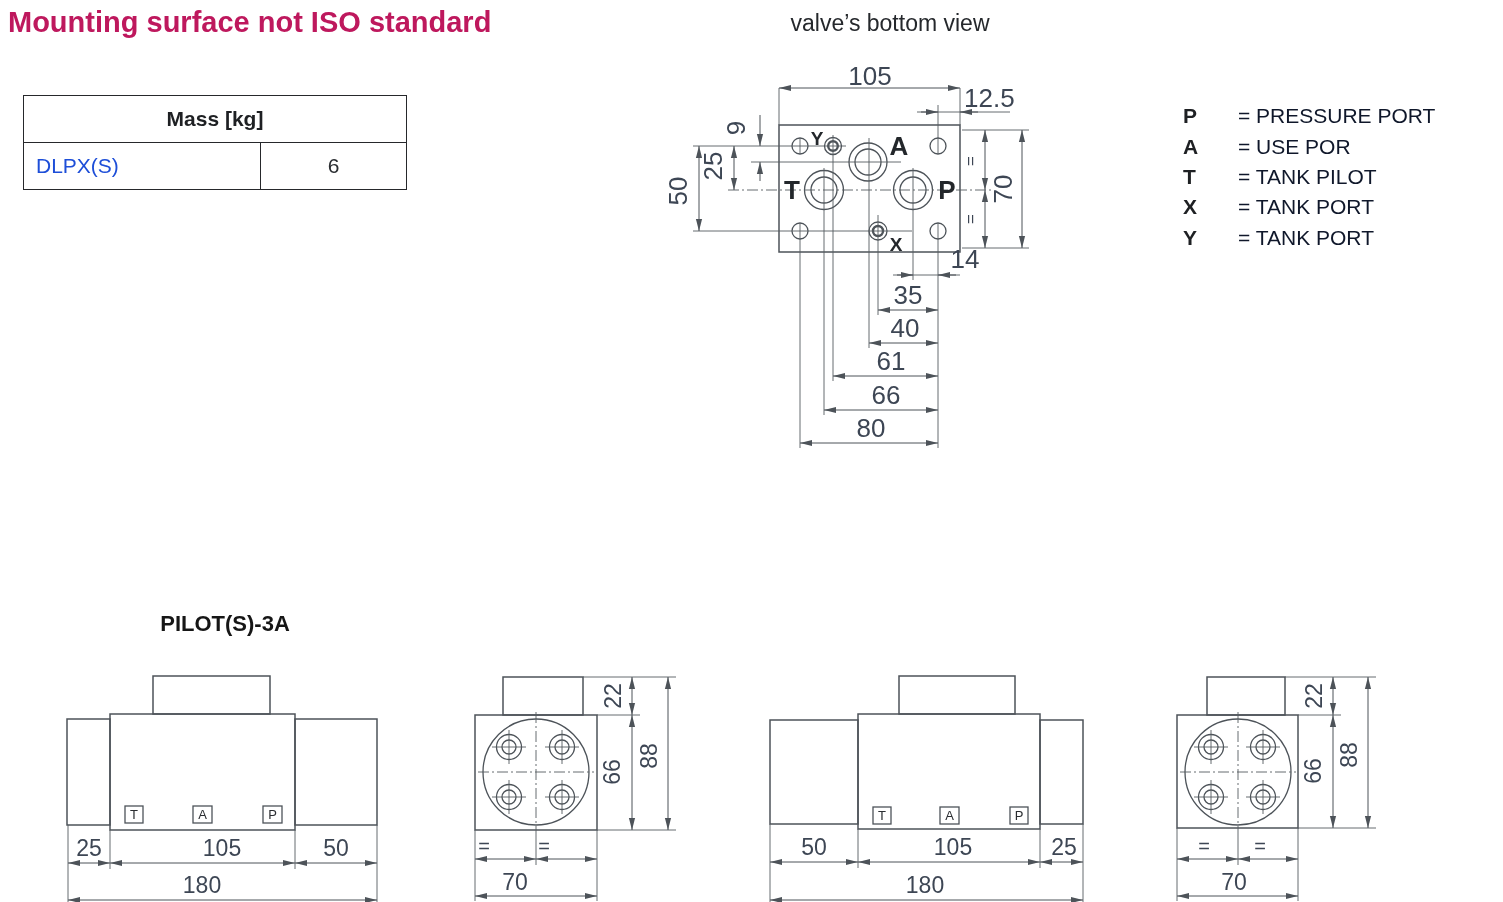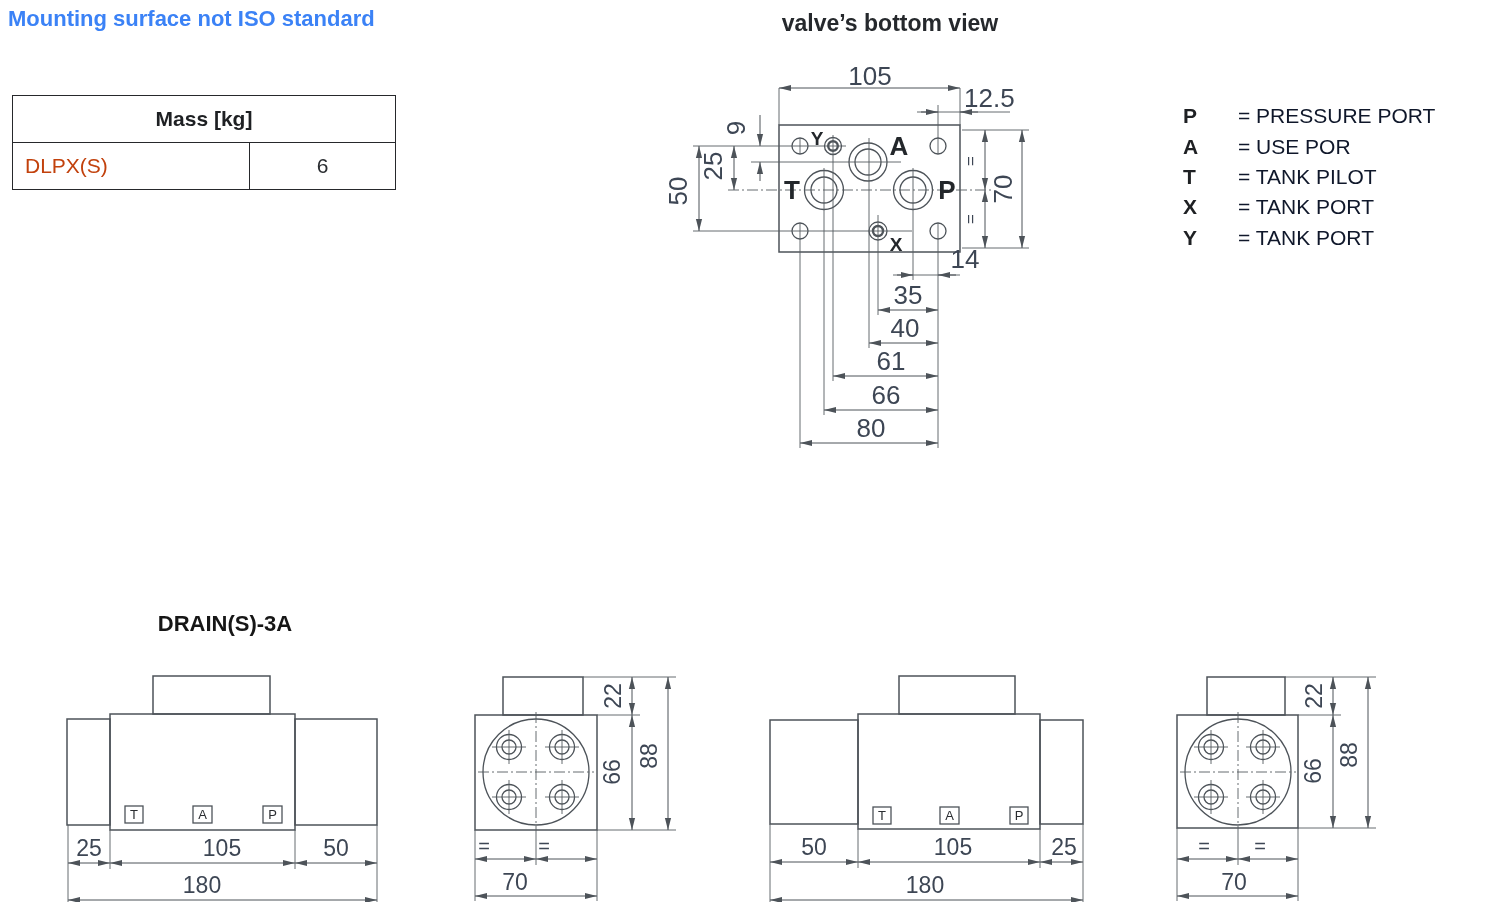--- a/index.html
+++ b/index.html
@@ -1,31 +1,31 @@
 <!DOCTYPE html>
 <html><head>
 <meta charset="utf-8">
 <style>
   html,body{margin:0;padding:0;background:#ffffff;}
   .page{position:relative;width:1503px;height:902px;background:#fff;overflow:hidden;
         font-family:"Liberation Sans",sans-serif;color:#1c1c1c;}
   .abs{position:absolute;}
 
   
-  .heading{left:8px;top:6px;font-size:22px;font-weight:700;color:#3b82f6;}
-  .bv-title{left:770px;top:10px;width:240px;text-align:center;font-size:23px;color:#25282c;font-weight:bold;}
+  .heading{left:8px;top:6px;font-size:29px;font-weight:700;color:#be185d;}
+  .bv-title{left:770px;top:10px;width:240px;text-align:center;font-size:23px;color:#25282c;}
   .vtitle{top:611px;width:220px;text-align:center;font-size:22px;font-weight:700;color:#161616;}
 
   
-  .mass-table{left:12px;top:95px;width:382px;border:1.6px solid #26282b;}
+  .mass-table{left:23px;top:95px;width:382px;border:1.6px solid #26282b;}
   .mt-header{height:46px;border-bottom:1.4px solid #26282b;display:flex;align-items:center;
              justify-content:center;font-size:21px;font-weight:700;color:#1e2023;}
   .mt-row{height:46px;display:flex;}
   .mt-model{width:237px;border-right:1.4px solid #26282b;display:flex;align-items:center;
-            padding-left:12px;font-size:21px;color:#c2410c;box-sizing:border-box;}
+            padding-left:12px;font-size:21px;color:#1d4ed8;box-sizing:border-box;}
   .mt-val{flex:1;display:flex;align-items:center;justify-content:center;font-size:21px;color:#2a2d31;}
 
   
   .legend{left:1183px;top:101px;}
   .lg-row{height:30.4px;display:flex;align-items:center;font-size:21px;}
   .lg-key{width:55px;font-weight:700;color:#1e2023;}
   .lg-desc{color:#0f172a;}
 
   
   svg{position:absolute;overflow:visible;}
@@ -183,21 +183,21 @@
     <div class="lg-row">
       <span class="lg-key">X</span>
       <span class="lg-desc">= TANK PORT</span>
     </div>
     <div class="lg-row">
       <span class="lg-key">Y</span>
       <span class="lg-desc">= TANK PORT</span>
     </div>
   </div>
 
-  <div class="abs vtitle" style="left:115px">DRAIN(S)-3A</div>
+  <div class="abs vtitle" style="left:115px">PILOT(S)-3A</div>
 
   <svg class="abs" style="left:40px;top:660px" width="420" height="242">
     <g>
       <rect class="ol" x="27" y="59" width="43" height="106"></rect>
       <rect class="ol" x="70" y="54" width="185" height="116"></rect>
       <rect class="ol" x="113" y="16" width="117" height="38"></rect>
       <rect class="ol" x="255" y="59" width="82" height="106"></rect>
     </g>
     <g>
       <rect class="ol2" x="85" y="146" width="18" height="17"></rect>

